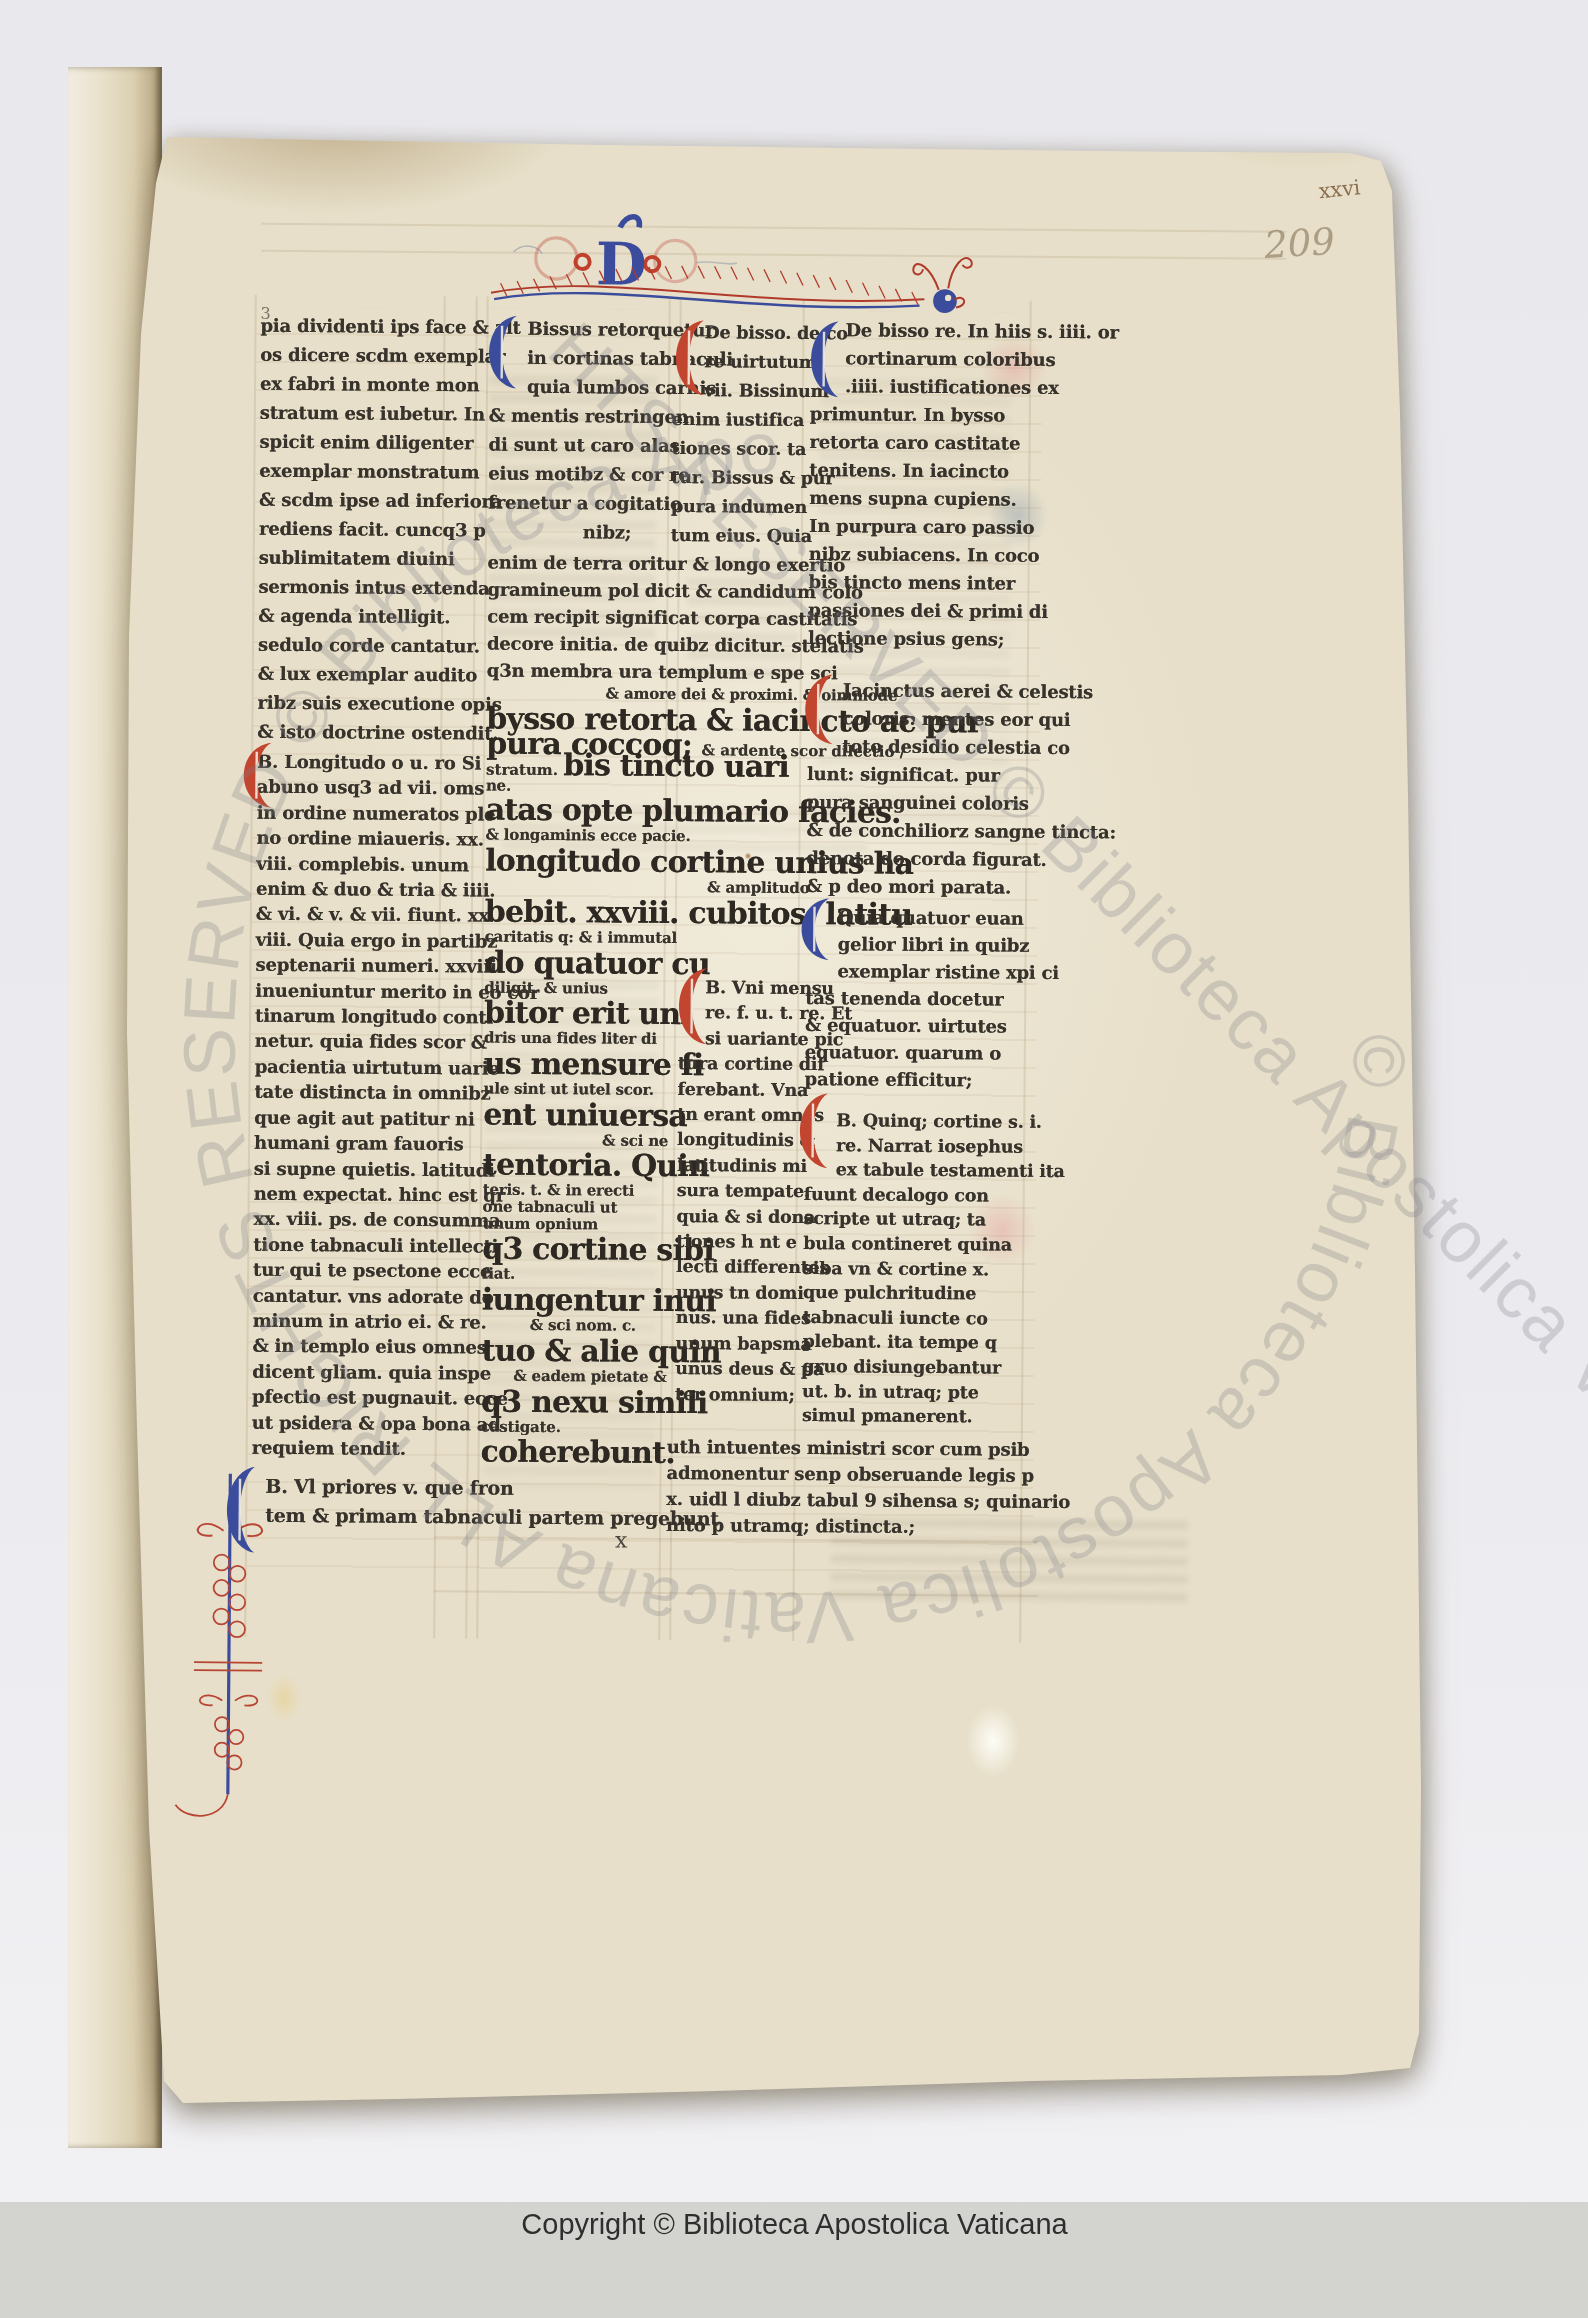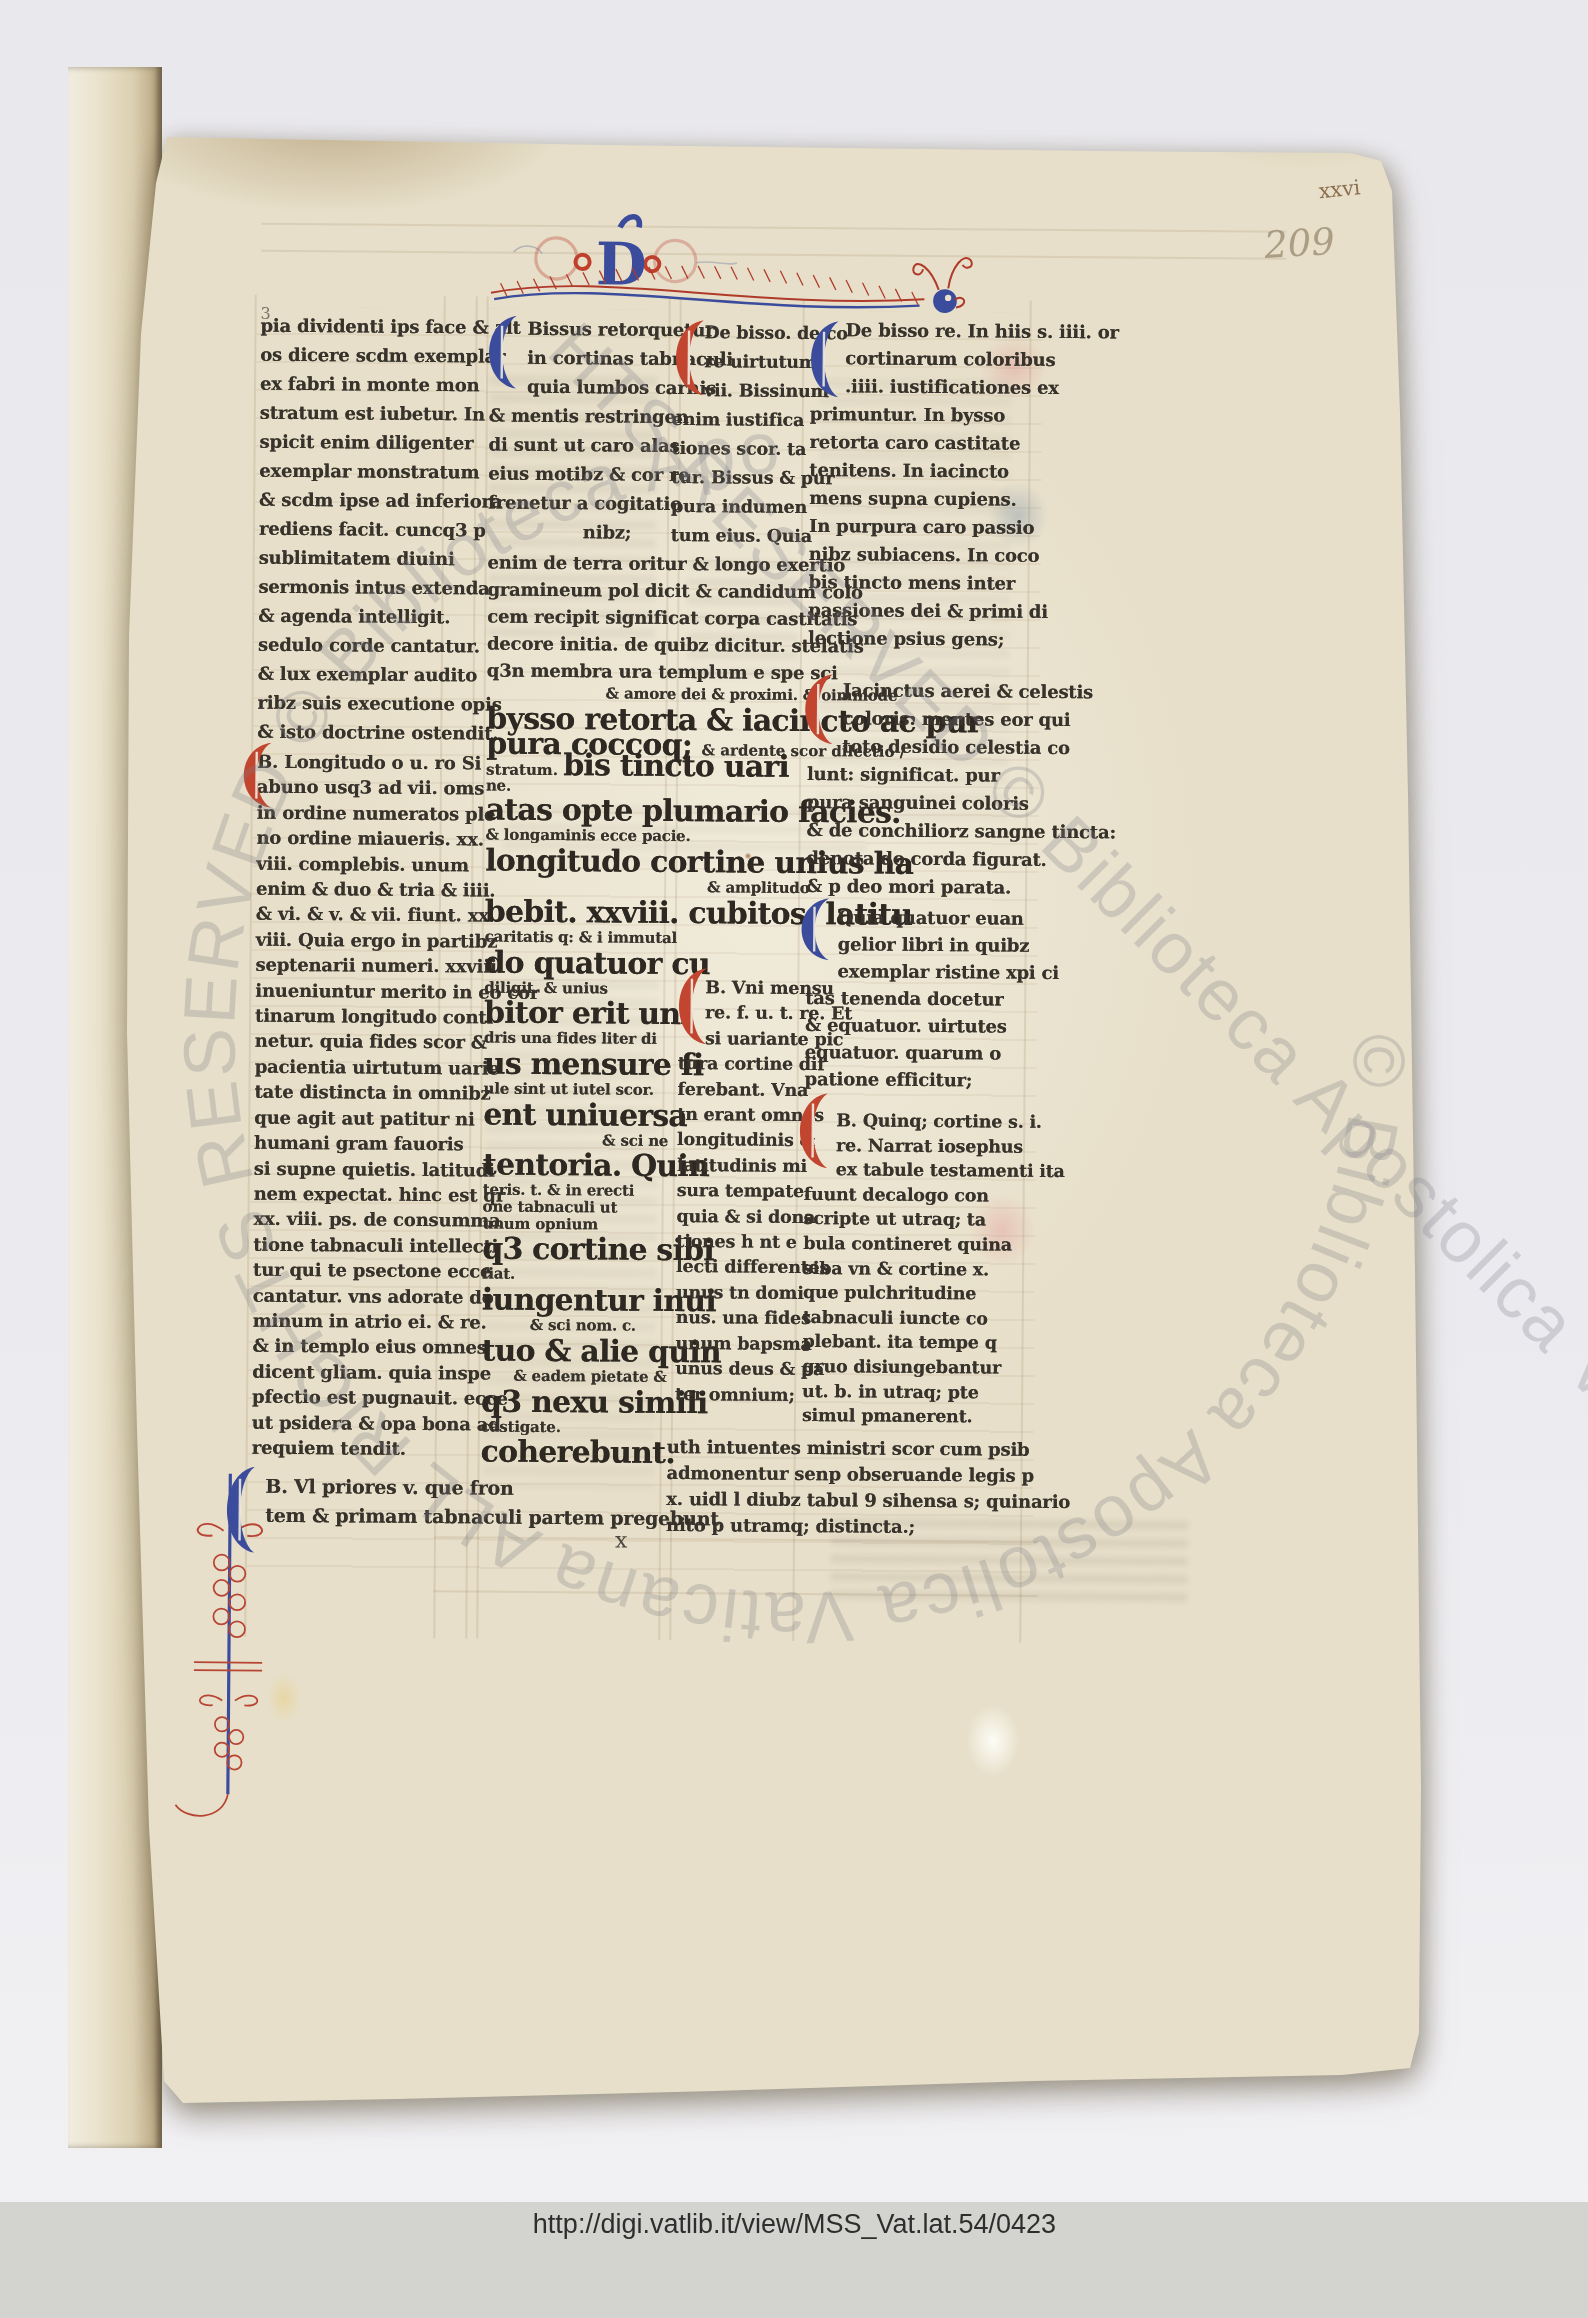--- a/index.html
+++ b/index.html
@@ -406,18 +406,18 @@
         <path id="wmring" d="M 1000 595 A 705 705 0 1 1 999.9 595"></path>
         <path id="wmdiag" d="M 685 445 L 2300 2060"></path>
       </defs>
       <text font-size="92"><textPath href="#wmring" startOffset="25%">© Biblioteca Apostolica Vaticana ALL RIGHTS RESERVED © Biblioteca Apostolica</textPath></text>
       <text font-size="92"><textPath href="#wmdiag">HTS RESERVED © Biblioteca Apostolica Vaticana</textPath></text>
     </svg>
   </div>
 
   <div id="footer">
     <div class="ftext">
-      <div class="f2">http://digi.vatlib.it/view/MSS_Vat.lat.54/0423</div>
+      <div class="f1">Copyright © Biblioteca Apostolica Vaticana</div>
     </div>
 
   </div>
 </div>
 
 
 </body></html>

